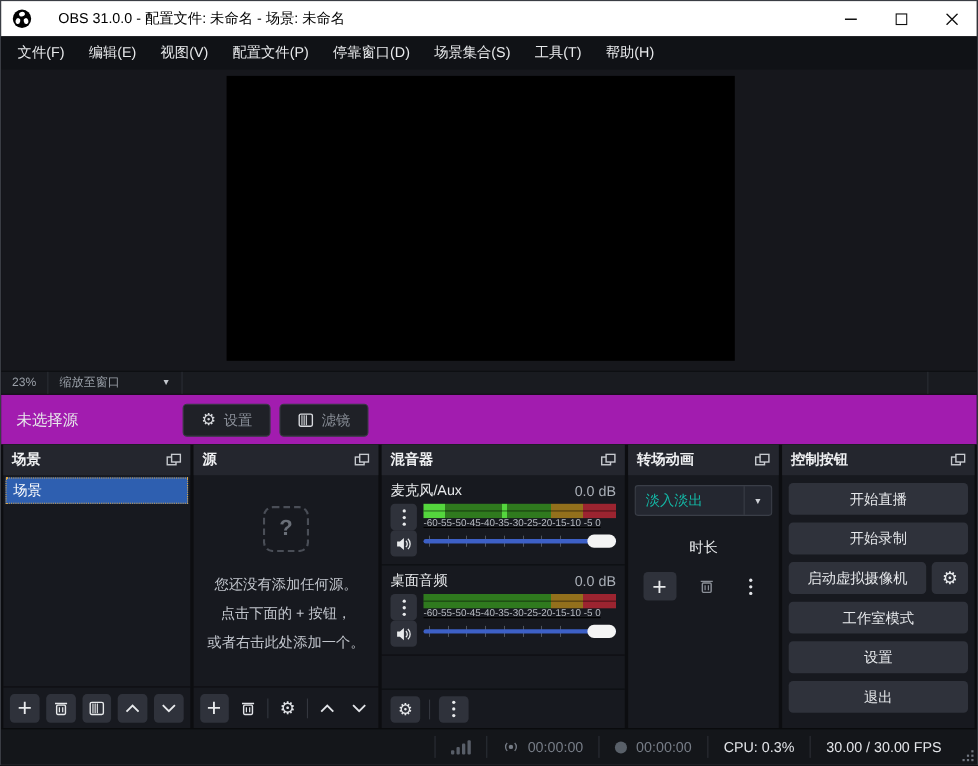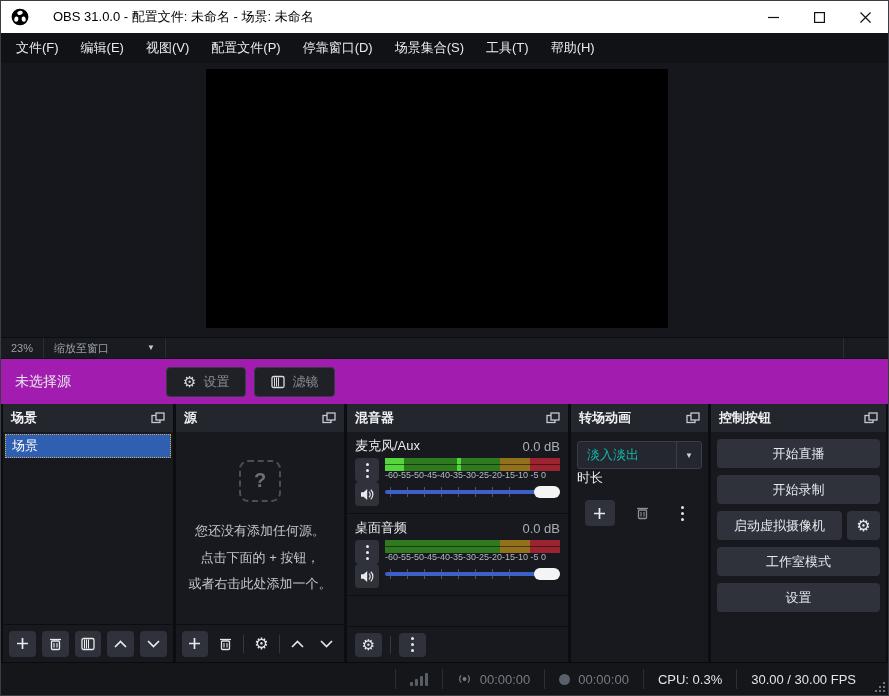--- a/index.html
+++ b/index.html
@@ -71,41 +71,41 @@
 
   
   .mix-ch { padding:5px 8px 7px 8px; }
   .mix-ch + .mix-ch { border-top:1px solid #0c0d10; }
   .ch-top { display:flex; justify-content:space-between; align-items:center; margin-bottom:3px; }
   .ch-name { font-size:13px; color:#e8eaec; }
   .ch-db { font-size:13px; color:#a9aeb6; }
   .ch-grid { display:flex; gap:6px; }
   .ch-btncol { display:flex; flex-direction:column; justify-content:space-between; }
   .sq-btn { width:24px; height:24px; background:#2f323b; border-radius:4px; display:flex; align-items:center; justify-content:center; color:#e8eaec; }
-  .ch-main { flex:1; min-width:0; }
+  .ch-main { flex:1; min-width:0;text-decoration:underline; }
   .meter { height:13px; position:relative; }
   .meter.m-mic { background:linear-gradient(to right,#54d63d 0 11%,#2f7a1e 11% 41%,#54d63d 41% 43.5%,#2f7a1e 43.5% 66%,#93701c 66% 83%,#9c2430 83% 100%); }
   .meter.m-desk { background:linear-gradient(to right,#2f7a1e 0 66%,#93701c 66% 83%,#9c2430 83% 100%); }
   .meter::after { content:""; position:absolute; left:0; right:0; top:6px; height:1px; background:rgba(0,0,0,.5); }
   .scale { font-size:9px; color:#b6bac1; white-space:nowrap; letter-spacing:0; line-height:11px; transform:translateY(-1px); }
   .slider { position:relative; height:16px; margin-top:2px; }
   .slider .ticks { position:absolute; left:3%; right:24%; top:3px; bottom:3px;
                    background:repeating-linear-gradient(to right,#50555e 0 1px,transparent 1px 17px); }
   .slider .track { position:absolute; left:0; right:0; top:6px; height:4px; background:#3d60c6; border-radius:2px; }
   .slider .thumb { position:absolute; right:0; top:2px; width:26px; height:12px; background:#f4f4f4; border-radius:6px; }
   .mix-empty { flex:1; border-top:1px solid #0c0d10; }
   .mix-toolbar { height:36px; flex:none; border-top:1px solid #0c0d10; display:flex; align-items:center; gap:8px; padding:0 8px; }
   .mix-toolbar .sq-btn { width:27px; }
 
   
   .trans-body { padding:9px 6px; }
   .t-select { height:28px; background:#242730; border:1px solid #3a3e47; border-radius:3px; display:flex; align-items:center; }
   .t-select .txt { flex:1; padding-left:9px; font-size:13px; color:#14b8a6; white-space:nowrap; }
   .t-select .arr { width:25px; align-self:stretch; border-left:1px solid #3a3e47; display:flex; align-items:center; justify-content:center; font-size:8px; color:#cfd2d7; }
-  .t-dur { display:flex; align-items:center; gap:6px; margin-top:0; }
+  .t-dur { display:flex; align-items:center; gap:6px; margin-top:20px;flex-direction:column; }
   .t-dur-label { font-size:13px; color:#e8eaec; flex:none; }
   .t-input { flex:1; height:28px; background:#242730; border:1px solid #3a3e47; border-radius:3px; display:flex; align-items:center; min-width:0; }
   .t-input .val { flex:1; text-align:center; font-size:13px; color:#e8eaec; white-space:nowrap; }
   .t-spin { width:19px; align-self:stretch; border-left:1px solid #3a3e47; display:flex; flex-direction:column; }
   .t-spin > div { flex:1; display:flex; align-items:center; justify-content:center; color:#cfd2d7; }
   .t-spin > div:first-child { border-bottom:1px solid #3a3e47; }
   .t-btns { display:flex; align-items:center; justify-content:center; gap:16px; margin-top:13px; }
   .t-btns .tool-btn { width:30px; height:26px; }
 
   
@@ -462,20 +462,21 @@
         <div class="ctl-btn">开始直播</div>
         <div class="ctl-btn">开始录制</div>
         <div class="ctl-row">
           <div class="ctl-btn">启动虚拟摄像机</div>
           <div class="ctl-gear">
             <span>⚙</span>
           </div>
         </div>
         <div class="ctl-btn">工作室模式</div>
         <div class="ctl-btn">设置</div>
+        <div class="ctl-btn">退出</div>
       </div>
     </div>
 
   </div>
 
   <div class="statusbar">
     <div class="sb-sec">
       <span class="sig">
           <i style="height:4px"></i>
           <i style="height:7px"></i>

